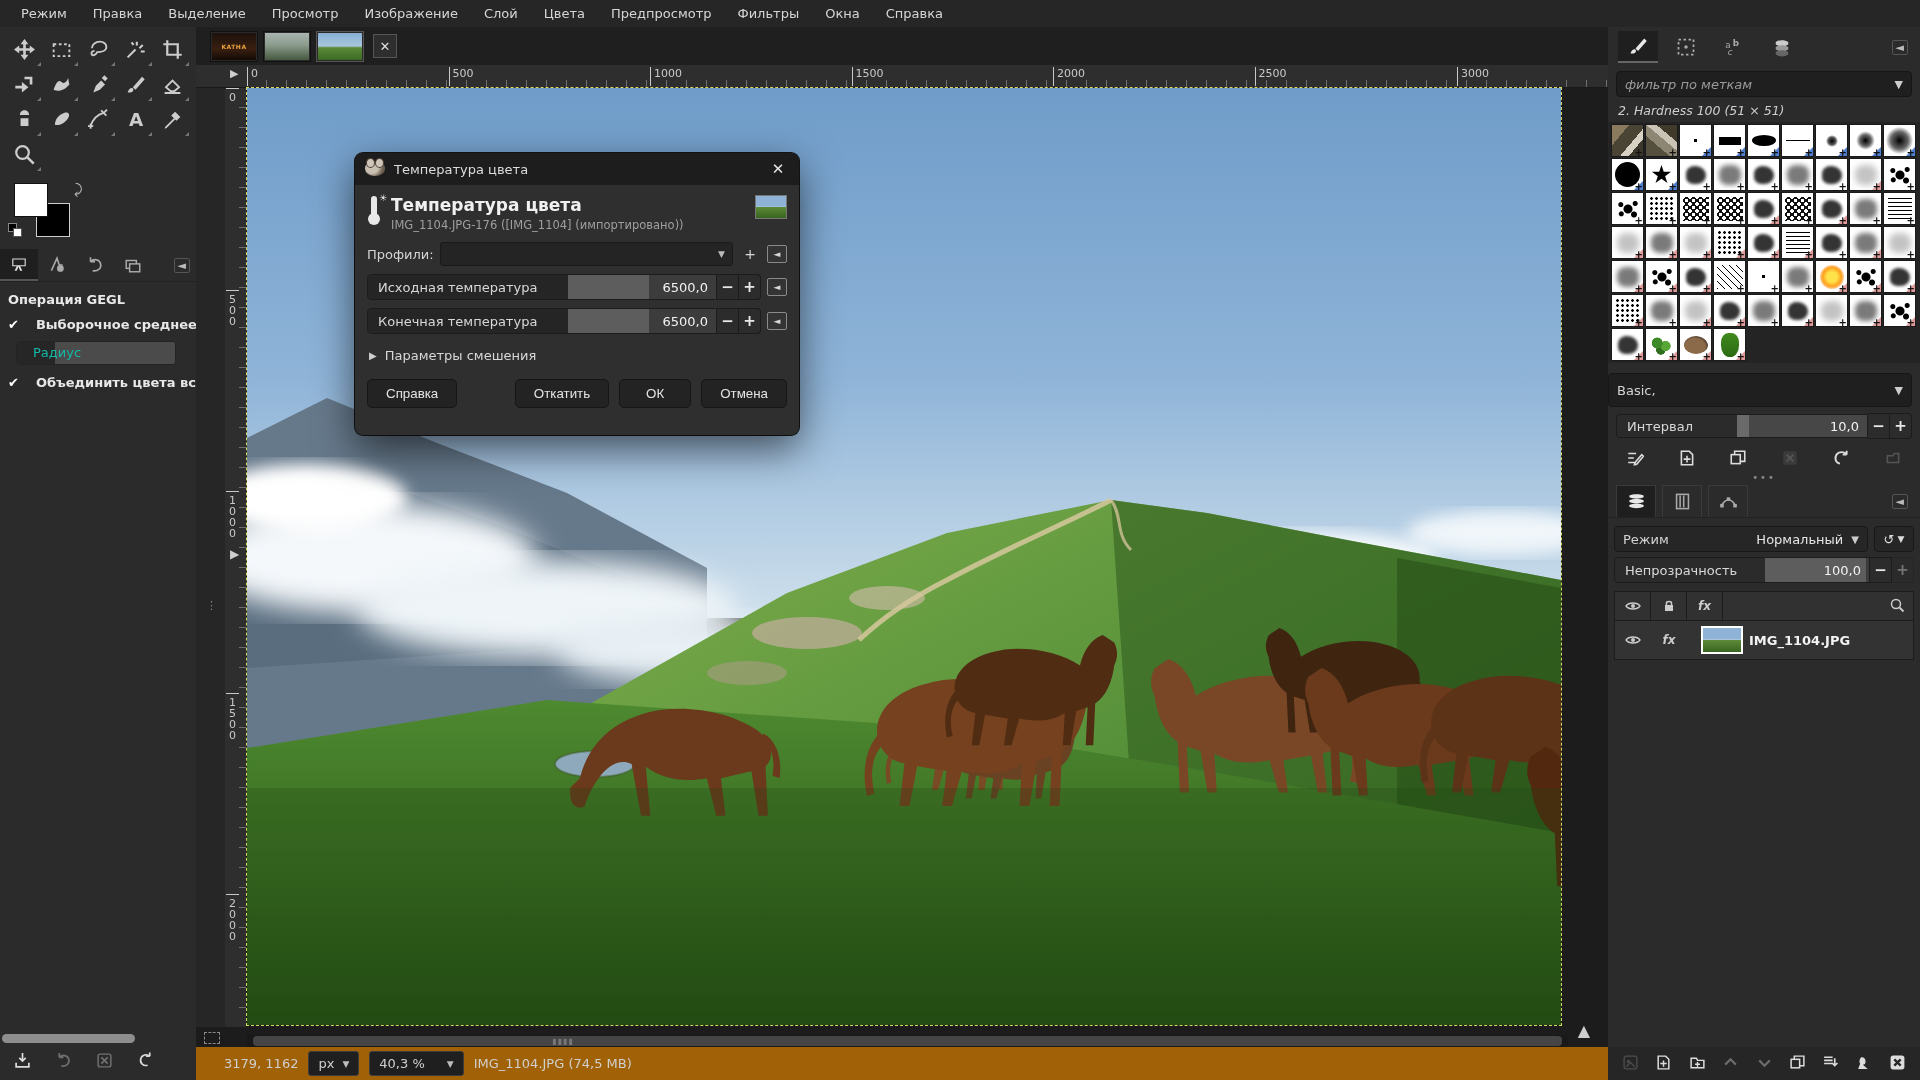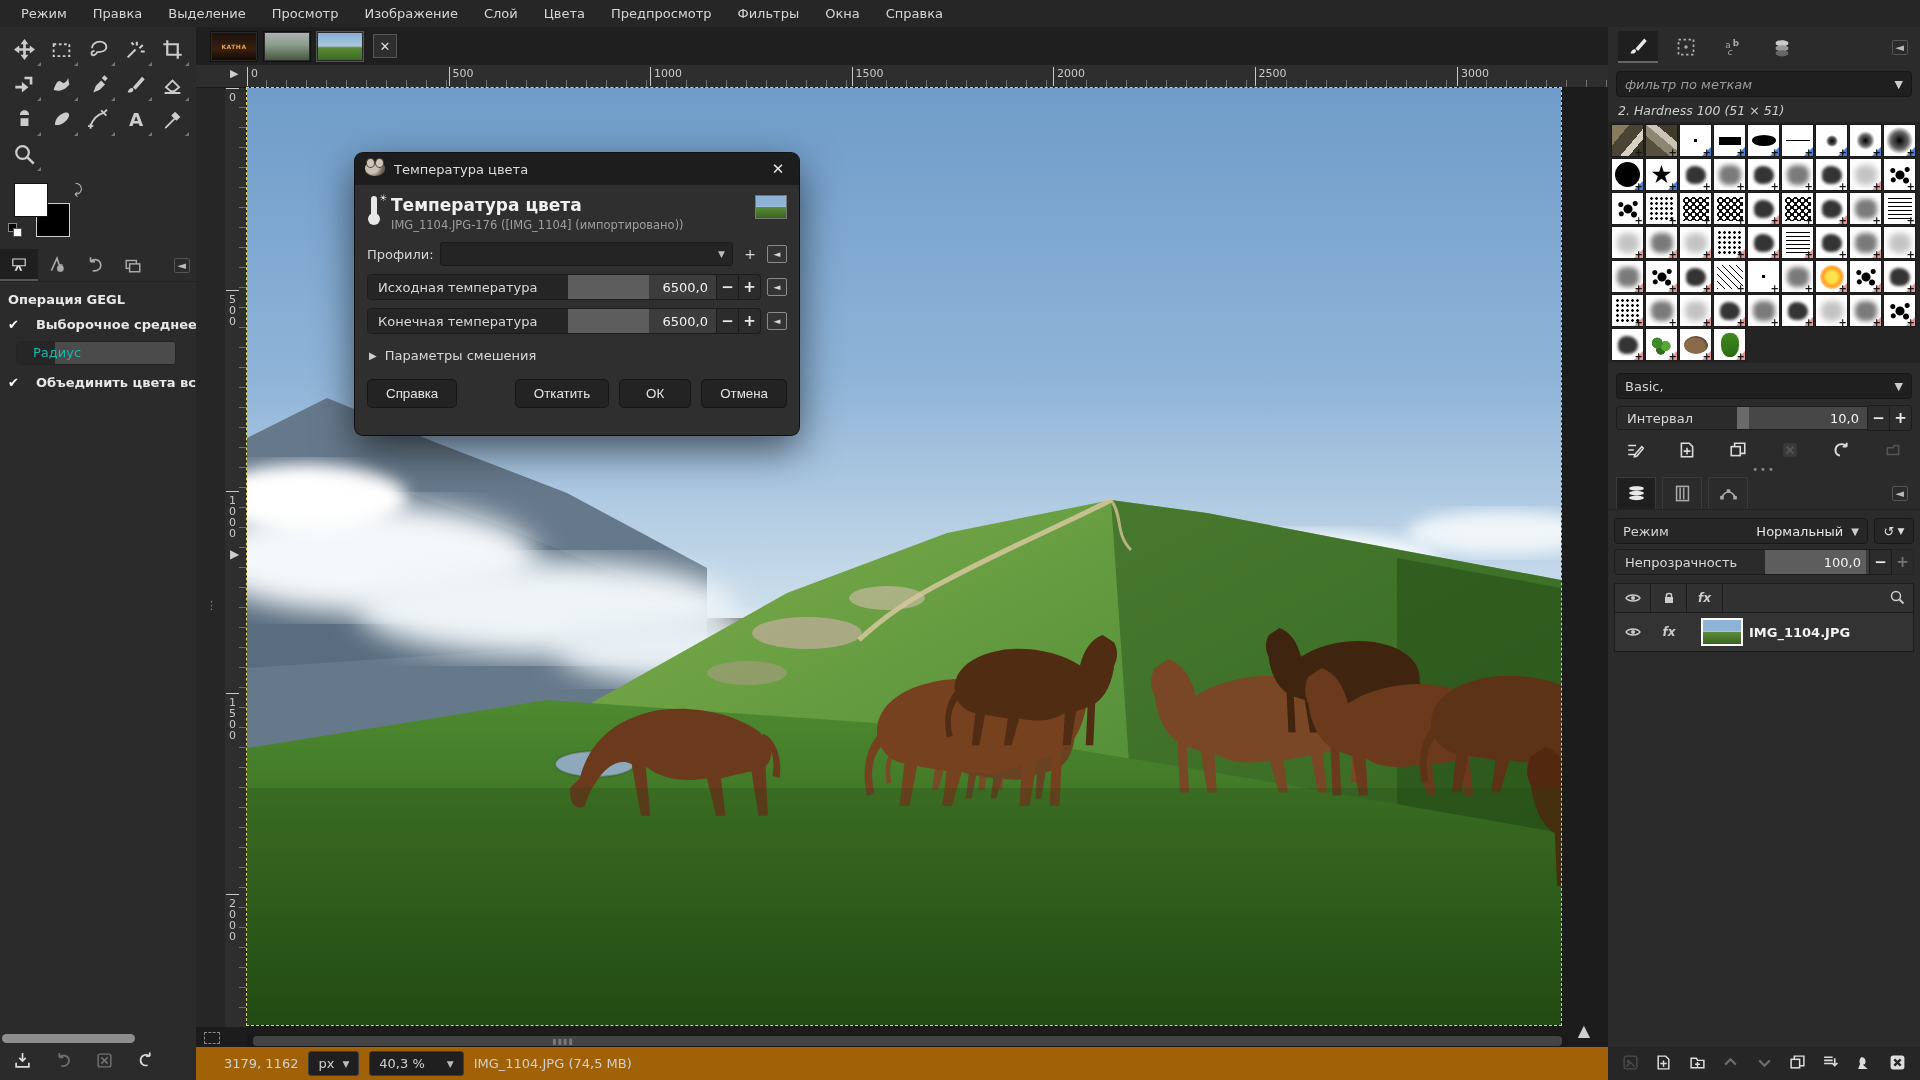--- a/index.html
+++ b/index.html
@@ -159,21 +159,21 @@
   .bg-dots { width:26px; height:26px; background-image:radial-gradient(#000 1px, transparent 1.6px); background-size:5px 5px; }
   .bg-cells { width:26px; height:24px; background-image:radial-gradient(circle, transparent 0 2px, #111 2px 3.4px, transparent 3.4px); background-size:7px 7px; }
   .bg-hlines { width:24px; height:22px; background-image:repeating-linear-gradient(to bottom,#000 0 1px, transparent 1px 4px); }
   .bg-diag { width:26px; height:24px; background-image:repeating-linear-gradient(45deg,#000 0 1px, transparent 1px 5px); }
   .bg-sun { width:24px; height:24px; border-radius:50%; background:radial-gradient(circle,#ffe24a 0 30%,#ffa01e 55%,rgba(255,120,20,.25) 75%,transparent 82%); }
   .bg-leaves { width:24px; height:20px; background:radial-gradient(circle at 30% 40%,#3c8a28 0 25%,transparent 28%),radial-gradient(circle at 65% 55%,#57a636 0 25%,transparent 28%),radial-gradient(circle at 45% 75%,#2f6e1e 0 22%,transparent 25%); }
   .bg-wilber { width:24px; height:18px; background:radial-gradient(ellipse at 45% 60%,#8a6a48 0 55%,#574233 70%,transparent 75%); border-radius:50%; }
   .bg-pepper { width:18px; height:24px; background:linear-gradient(#3f8a1e,#2c6a14); border-radius:40% 40% 48% 48%; }
   .bg-splat { width:24px; height:22px; background-image:radial-gradient(circle at 50% 50%,#000 0 4px,transparent 5px),radial-gradient(circle at 20% 30%,#000 0 2px,transparent 3px),radial-gradient(circle at 80% 25%,#000 0 2px,transparent 3px),radial-gradient(circle at 75% 75%,#000 0 2.5px,transparent 3.5px),radial-gradient(circle at 22% 72%,#000 0 2px,transparent 3px); }
 
-  #basic-row { margin:10px 8px 0 8px; height:26px; background:#1f1f1f; border:1px solid #161616; border-radius:4px; display:flex; align-items:center; padding:8px 8px; }
+  #basic-row { margin:10px 8px 0 0; height:26px; background:#1f1f1f; border:1px solid #161616; border-radius:4px; display:flex; align-items:center; padding:16px 8px; }
   #basic-row .car { margin-left:auto; color:#ccc; font-size:11px; }
   #spacing-row { margin:6px 8px 0 8px; display:flex; align-items:center; }
   #spacing-row .spin-slider { height:24px; }
   #spacing-row .lab { width:120px; background:transparent; }
   #spacing-row .val { background:linear-gradient(to right,#6a6a6a 0 9%, #474747 9%); }
   #spacing-row .spin-btn { height:24px; }
   #brush-actions { display:flex; align-items:center; justify-content:space-between; padding:10px 18px 0 18px; }
   #brush-actions svg { width:18px; height:18px; }
   #rd-dots { text-align:center; color:#888; font-size:10px; letter-spacing:2px; margin-top:2px; }
   #layer-tabs { display:flex; align-items:center; gap:6px; padding:2px 6px 0 8px; border-bottom:1px solid #222; }

